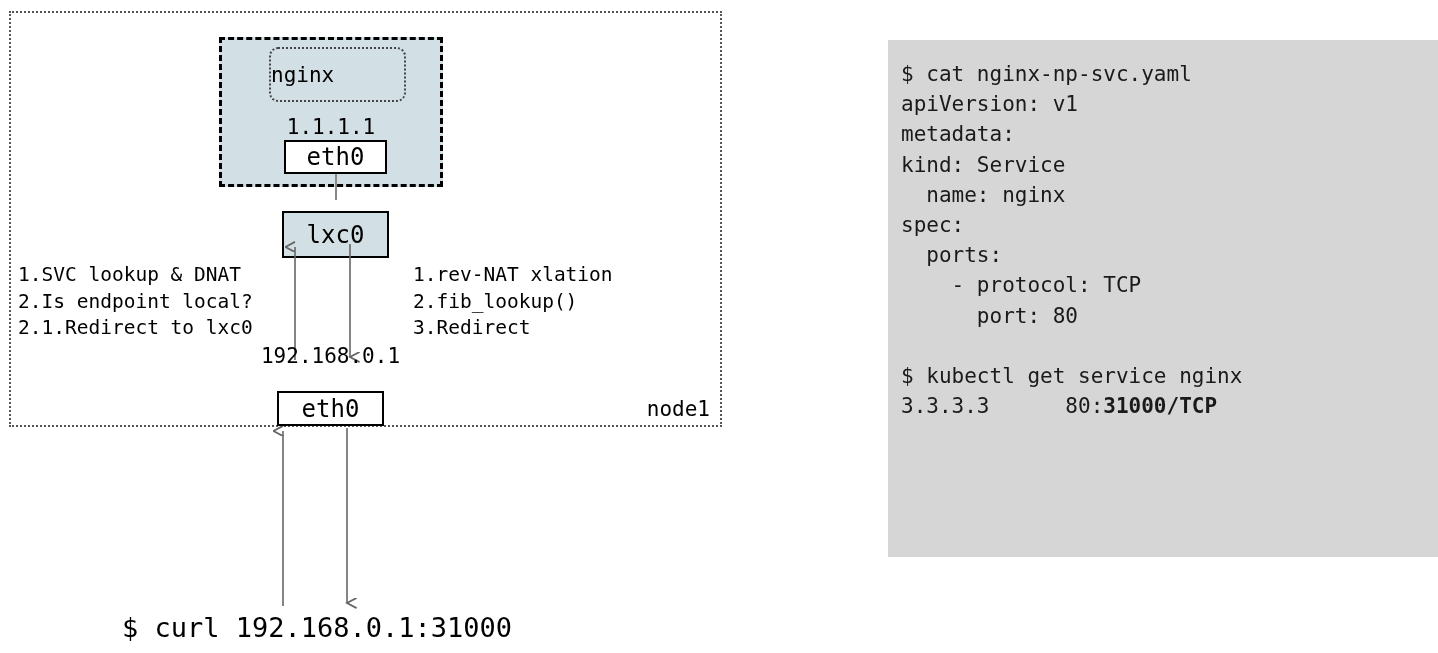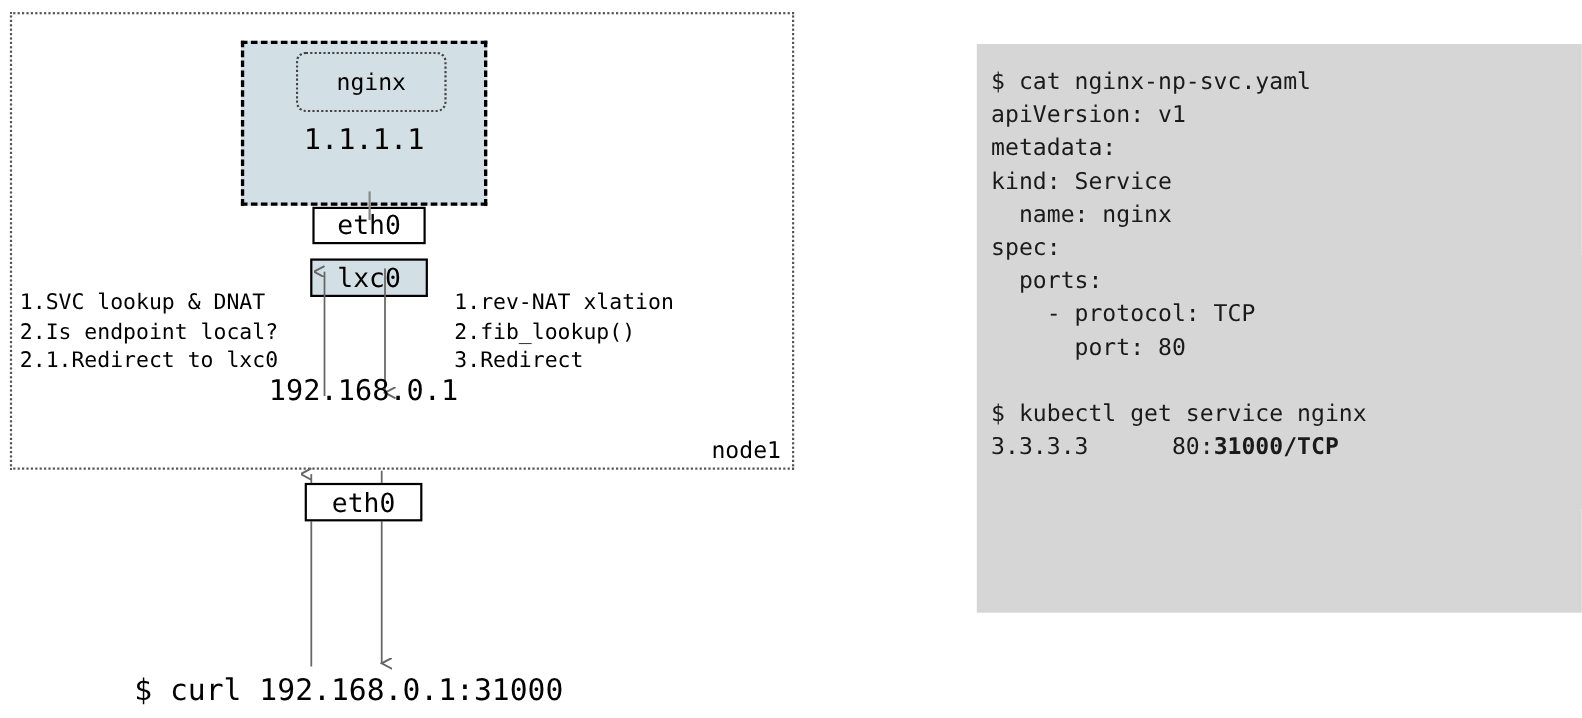--- a/index.html
+++ b/index.html
@@ -51,67 +51,66 @@
     position: absolute;
     left: 47px;
     top: 7px;
     width: 137px;
     height: 55px;
     border: 2px dotted #444444;
     border-radius: 9px;
     box-sizing: border-box;
     display: flex;
     align-items: center;
-    justify-content: center;
+    justify-content: flex-start;
   }
   #container-nginx-label {
     font-size: 21px;
     line-height: 24px;
   }
 
   
   .iface-box {
     position: absolute;
     border: 2px solid #000000;
     box-sizing: border-box;
     display: flex;
     align-items: center;
     justify-content: center;
     font-size: 24px;
     line-height: 26px;
-    margin-top: 48px;
   }
   .iface-filled { background: #d2dfe5; }
   .iface-white  { background: #ffffff; }
 
   .ip-label {
     position: absolute;
-    font-size: 26px;
+    font-size: 21px;
     line-height: 23px;
     text-align: center;
     white-space: nowrap;
   }
 
   #pod-eth0 {
     left: 284px;
     top: 140px;
     width: 103px;
     height: 34px;
   }
   #pod-ip {
     left: 219px;
     top: 116px;
     width: 224px;
   }
 
   #lxc0-box {
     left: 282px;
-    top: 187px;
+    top: 211px;
     width: 107px;
-    height: 35px;
+    height: 47px;
   }
 
   #node-eth0 {
     left: 277px;
     top: 391px;
     width: 107px;
     height: 35px;
   }
   #node-ip {
     left: 208px;

